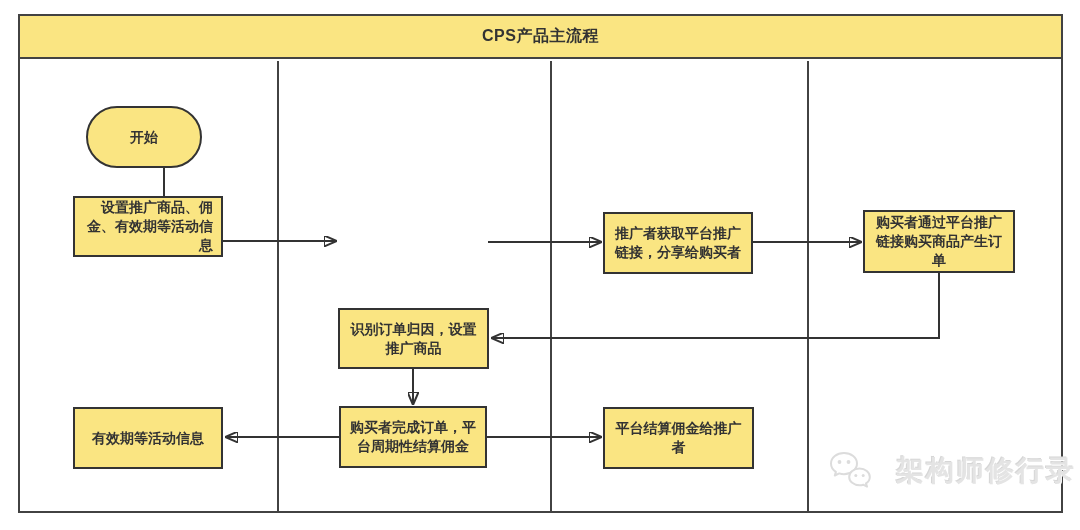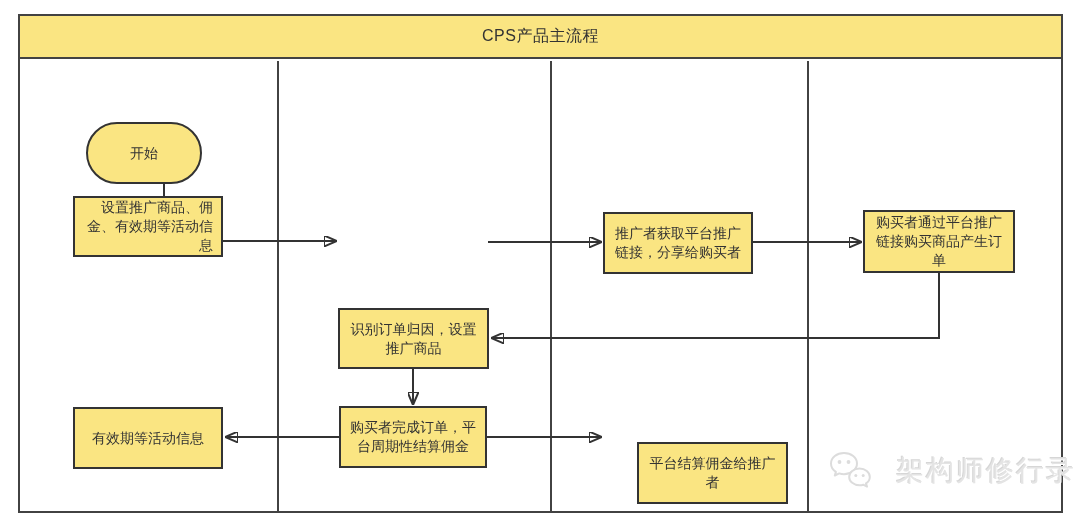--- a/index.html
+++ b/index.html
@@ -7,20 +7,21 @@
     background: #ffffff;
     font-family: "Liberation Sans", "DejaVu Sans", sans-serif;
     color: var(--text, #333333);
   }
   .page {
     position: relative;
     width: 1080px;
     height: 530px;
     background: #ffffff;
     overflow: hidden;
+    font-weight: bold;
   }
   .frame {
     position: absolute;
     left: 18px; top: 14px;
     width: 1045px; height: 499px;
     border: 2px solid var(--frame-border, #424242);
     background: #ffffff;
   }
   .title-bar {
     position: absolute;
@@ -111,36 +112,36 @@
       <line x1="144" y1="152" x2="144" y2="192" marker-end="url(#ah)"></line>
       <line x1="203" y1="225" x2="315" y2="225" marker-end="url(#ah)"></line>
       <line x1="468" y1="226" x2="580" y2="226" marker-end="url(#ah)"></line>
       <line x1="733" y1="226" x2="840" y2="226" marker-end="url(#ah)"></line>
       <polyline points="919,257 919,322 473,322" marker-end="url(#ah)"></polyline>
       <line x1="393" y1="353" x2="393" y2="387" marker-end="url(#ah)"></line>
       <line x1="319" y1="421" x2="207" y2="421" marker-end="url(#ah)"></line>
       <line x1="467" y1="421" x2="580" y2="421" marker-end="url(#ah)"></line>
     </svg>
 
-    <div class="node terminator" style="left:66px; top:90px; width:116px; height:62px;margin-top:16px;">开始</div>
+    <div class="node terminator" style="left:66px; top:90px; width:116px; height:62px;">开始</div>
 
     <div class="node" style="left:53px; top:180px; width:150px; height:61px;text-align:right;">设置推广商品、佣金、有效期等活动信息</div>
 
 
     <div class="node" style="left:583px; top:196px; width:150px; height:62px;">推广者获取平台推广链接，分享给购买者</div>
 
     <div class="node" style="left:843px; top:194px; width:152px; height:63px;">购买者通过平台推广链接购买商品产生订单</div>
 
     <div class="node" style="left:318px; top:292px; width:151px; height:61px;">识别订单归因，设置推广商品</div>
 
     <div class="node" style="left:319px; top:390px; width:148px; height:62px;">购买者完成订单，平台周期性结算佣金</div>
 
     <div class="node" style="left:53px; top:391px; width:150px; height:62px;">有效期等活动信息</div>
 
-    <div class="node" style="left:617px; top:391px; width:151px; height:62px;margin-top:35px;">平台结算佣金给推广者</div>
+    <div class="node" style="left:583px; top:391px; width:151px; height:62px;">平台结算佣金给推广者</div>
 
     <div class="watermark">
       <svg width="44" height="42" viewBox="0 0 44 42">
         <g fill="#ffffff" stroke="#dcdcdc" stroke-width="2" stroke-linejoin="round">
           <path d="M16,3 C8.8,3 3,7.7 3,13.6 C3,17 4.9,20 7.9,21.9 L6.8,25.6 L11.2,23.4 C12.7,23.9 14.3,24.2 16,24.2 C23.2,24.2 29,19.4 29,13.6 C29,7.7 23.2,3 16,3 Z"></path>
           <path d="M31.5,18.5 C25.8,18.5 21.2,22.2 21.2,26.9 C21.2,31.5 25.8,35.3 31.5,35.3 C32.8,35.3 34.1,35.1 35.2,34.7 L39,36.6 L38,33.4 C40.3,31.9 41.8,29.5 41.8,26.9 C41.8,22.2 37.2,18.5 31.5,18.5 Z"></path>
         </g>
         <g fill="#dcdcdc" stroke="none">
           <circle cx="11.5" cy="12" r="1.9"></circle>
           <circle cx="20.5" cy="12" r="1.9"></circle>

